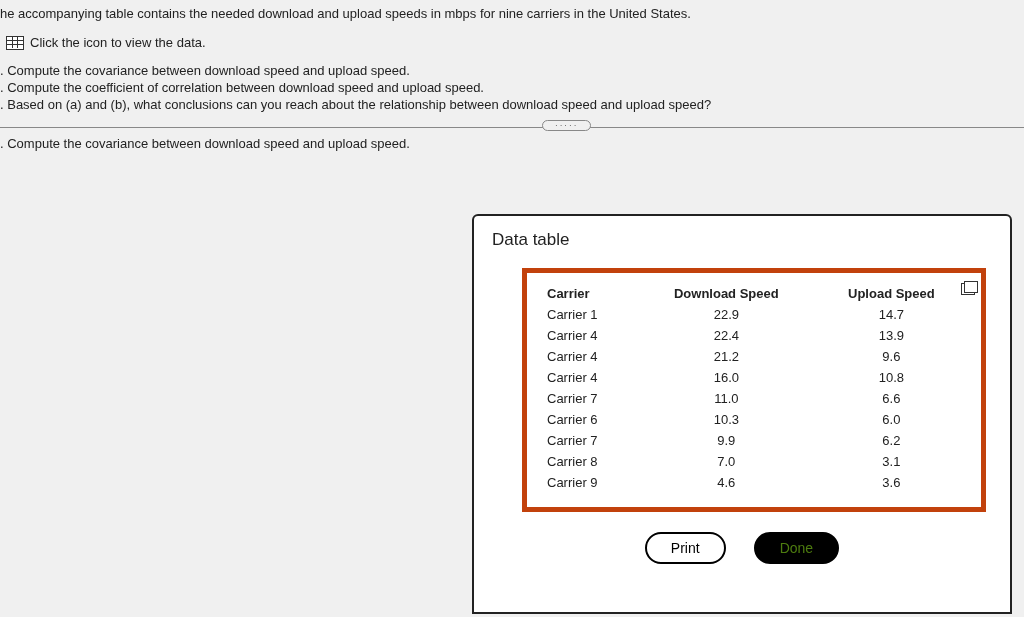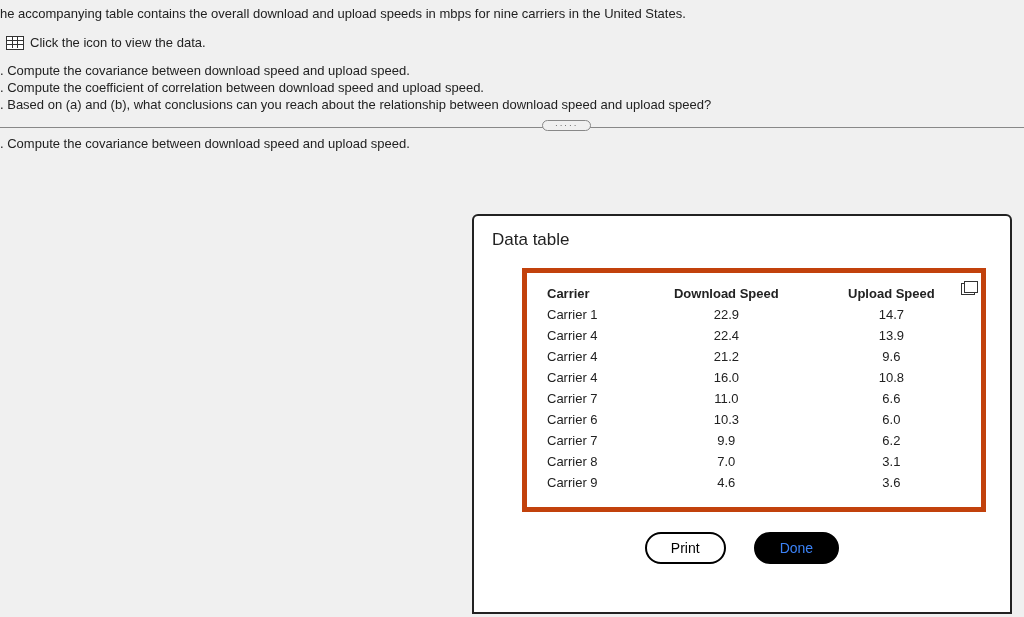--- a/index.html
+++ b/index.html
@@ -158,29 +158,29 @@
       font-size: 14px;
       cursor: pointer;
     }
     .btn-print {
       background: #fff;
       color: #000;
       border: 2px solid #000;
     }
     .btn-done {
       background: #000;
-      color: #3b82f6;
+      color: #4d7c0f;
       border: 2px solid #000;
     }
   </style>
 </head>
 <body>
 
 <div class="main-content">
-  <div class="intro-text">he accompanying table contains the overall download and upload speeds in mbps for nine carriers in the United States.</div>
+  <div class="intro-text">he accompanying table contains the needed download and upload speeds in mbps for nine carriers in the United States.</div>
 
   <div class="icon-row">
     <span class="table-icon">
       <span class="r">
           <span class="c"></span>
           <span class="c"></span>
           <span class="c"></span>
         </span>
       <span class="r">
           <span class="c"></span>

